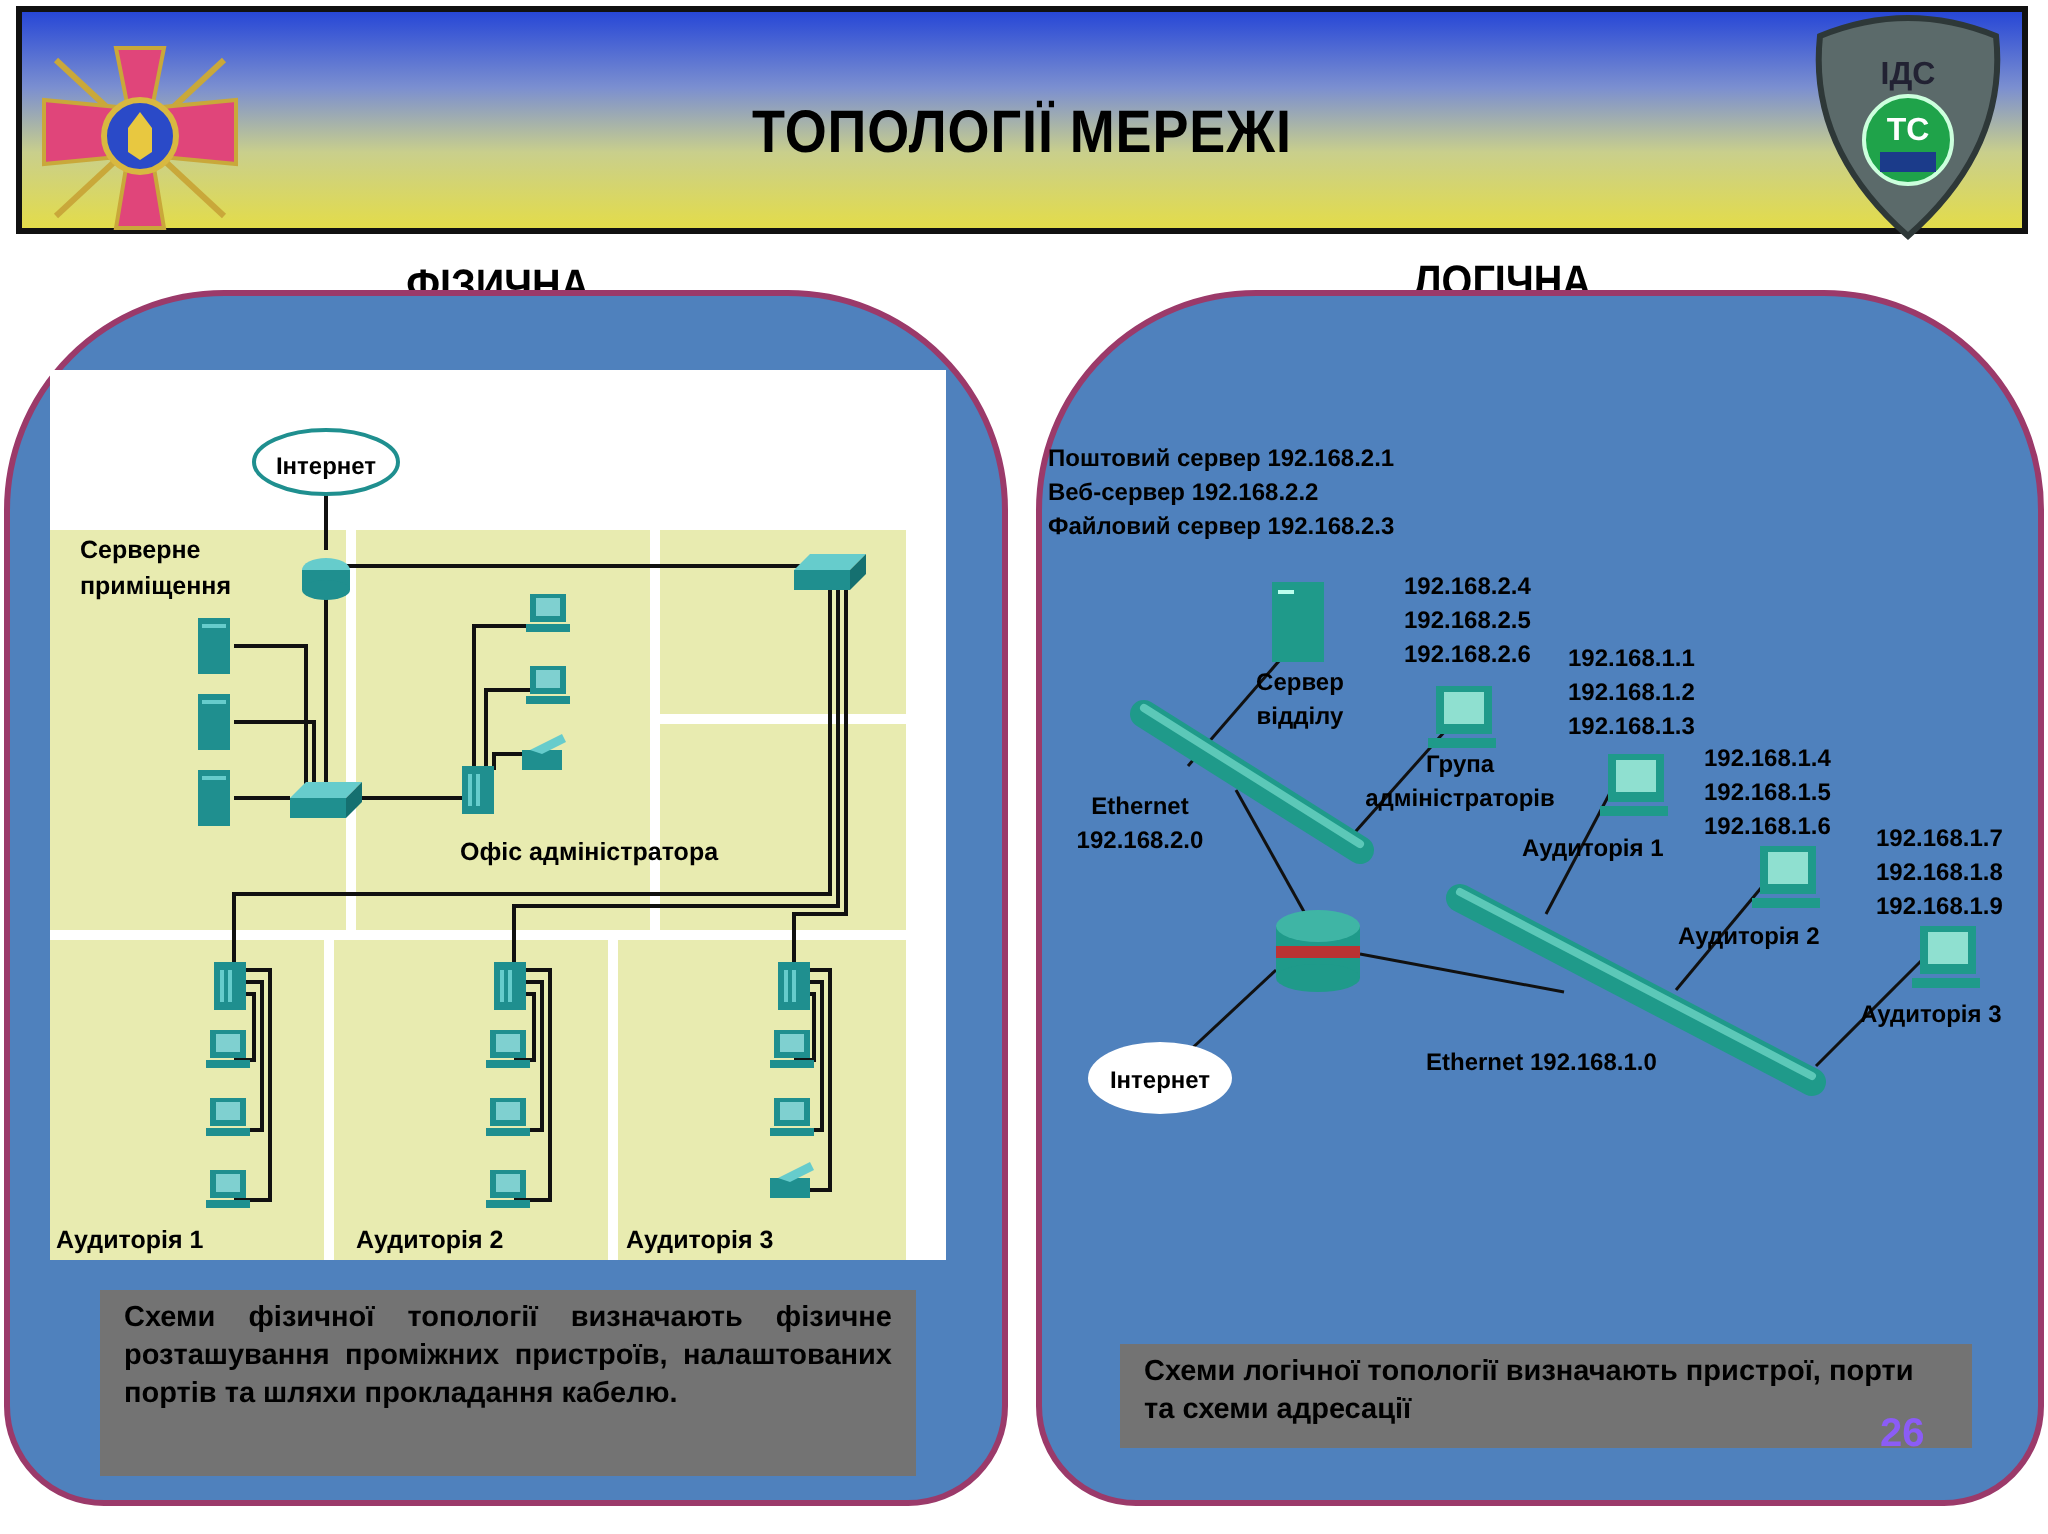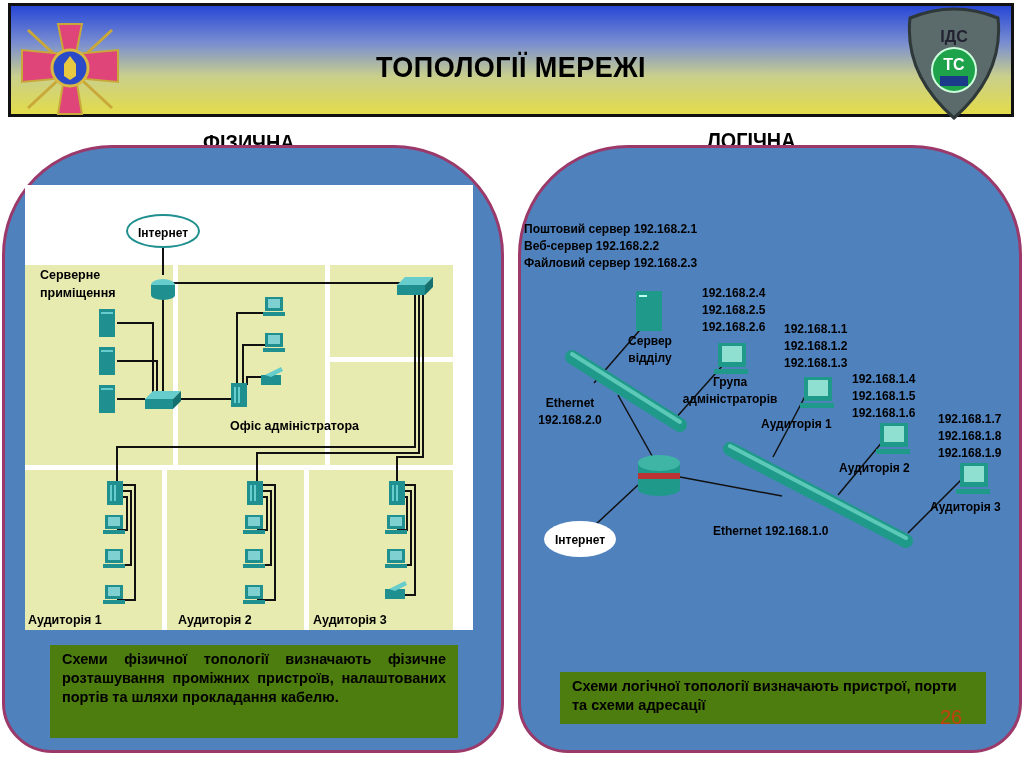--- a/index.html
+++ b/index.html
@@ -5,22 +5,22 @@
   html,body{margin:0;padding:0;}
   body{width:1024px;height:767px;position:relative;background:#fff;overflow:hidden;font-family:"Liberation Sans",sans-serif;}
   .header{position:absolute;left:8px;top:3px;width:1006px;height:114px;border:3px solid #111;box-sizing:border-box;
     background:linear-gradient(#2747d6 0%,#7b8fd0 35%,#c9cf8c 65%,#e3dc4a 100%);}
   .title{position:absolute;left:0;right:0;top:44px;text-align:center;font-size:30px;font-weight:bold;color:#000;letter-spacing:0.5px;transform:scaleX(0.9);}
   .emblem{position:absolute;left:18px;top:20px;width:104px;height:96px;}
   .shield{position:absolute;left:900px;top:4px;width:108px;height:118px;}
   .sec-label{position:absolute;font-size:22px;font-weight:bold;color:#000;transform:scaleX(0.9);}
   .panel{position:absolute;background:#4f81bd;border:3px solid #9b3a6a;box-sizing:border-box;border-radius:110px 110px 50px 50px;}
   .phys-img{position:absolute;left:25px;top:185px;width:448px;height:445px;background:#fff;}
-  .caption{position:absolute;background:#4d7c0f;color:#000;font-weight:bold;font-size:14.5px;line-height:19px;padding:5px 12px;box-sizing:border-box;}
-  .page-num{position:absolute;left:940px;top:706px;font-size:20px;color:#c2410c;}
+  .caption{position:absolute;background:#737373;color:#000;font-weight:bold;font-size:14.5px;line-height:19px;padding:5px 12px;box-sizing:border-box;}
+  .page-num{position:absolute;left:940px;top:706px;font-size:20px;color:#8b5cf6;font-weight:bold;}
   svg text{font-family:"Liberation Sans",sans-serif;font-weight:bold;}
 </style>
 </head>
 <body>
 
 <div class="header">
   <div class="title">ТОПОЛОГІЇ МЕРЕЖІ</div>
 </div>
 <svg class="emblem" viewBox="0 0 104 96">
   <g stroke="#c9a83a" stroke-width="3">

